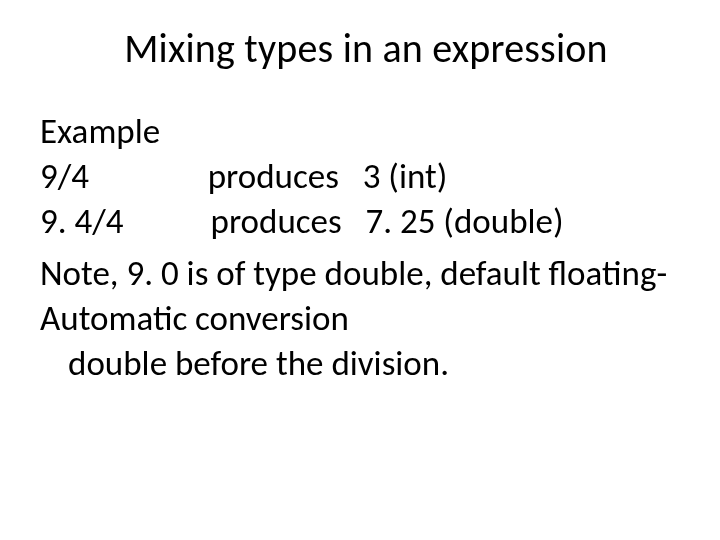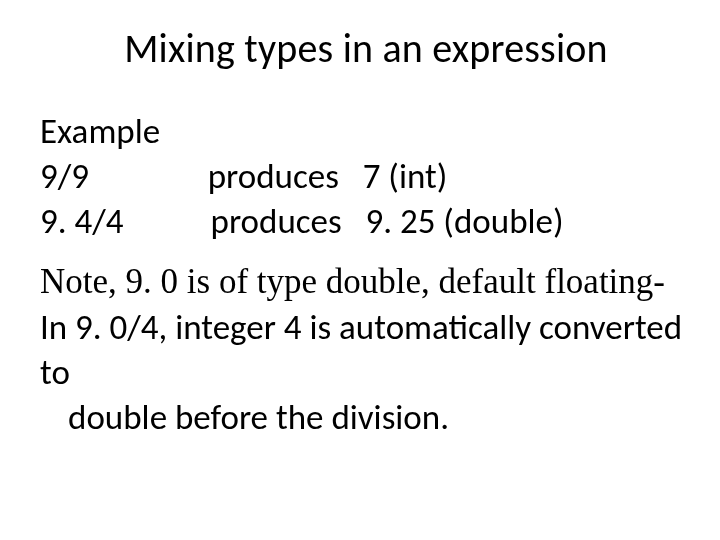--- a/index.html
+++ b/index.html
@@ -1,34 +1,34 @@
 <!DOCTYPE html>
 <html><head>
   <meta charset="utf-8">
   <style>
     * { margin: 0; padding: 0; box-sizing: border-box; }
     html, body { width: 720px; height: 540px; background: #fff; font-family: Calibri, "Segoe UI", Arial, sans-serif; color: #000; }
     .slide { width: 720px; height: 494px; padding: 18px 28px 40px 40px; }
     .title { font-size: 40px; font-weight: 400; text-align: center; margin-top: 6px; margin-bottom: 36px; letter-spacing: 0.2px; }
     .body { font-size: 35px; line-height: 1.28; }
     .row { white-space: pre; }
-    .note { margin-top: 17px; font-family: Liberation Serif, serif; }
+    .note { margin-top: 8px; }
     .indent-cont { padding-left: 28px; }
   </style>
 </head>
 <body>
 
 <div class="slide">
   <h1 class="title">Mixing types in an expression</h1>
 
   <div class="body">
     <div>Example</div>
 
-    <div class="row"><span>9/9</span>               <span>produces</span>   <span>7 (int)</span></div>
+    <div class="row"><span>9/4</span>               <span>produces</span>   <span>3 (int)</span></div>
 
-    <div class="row"><span>9. 4/4</span>           <span>produces</span>   <span>9. 25 (double)</span></div>
+    <div class="row"><span>9. 4/4</span>           <span>produces</span>   <span>7. 25 (double)</span></div>
 
     <div class="note">Note, 9. 0 is of type double, default floating-</div>
 
-    <div>In 9. 0/4, integer 4 is automatically converted to</div>
+    <div>Automatic conversion</div>
     <div class="indent-cont">double before the division.</div>
   </div>
 </div>
 
 </body></html>

